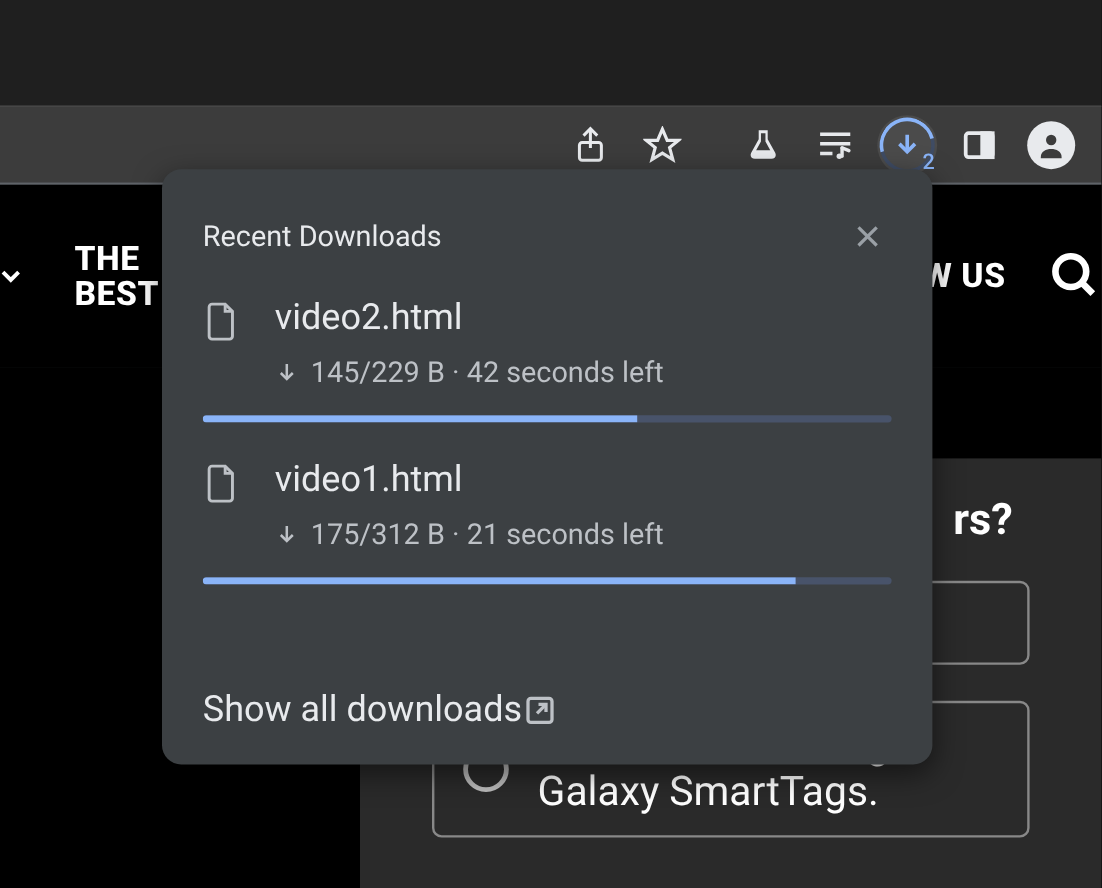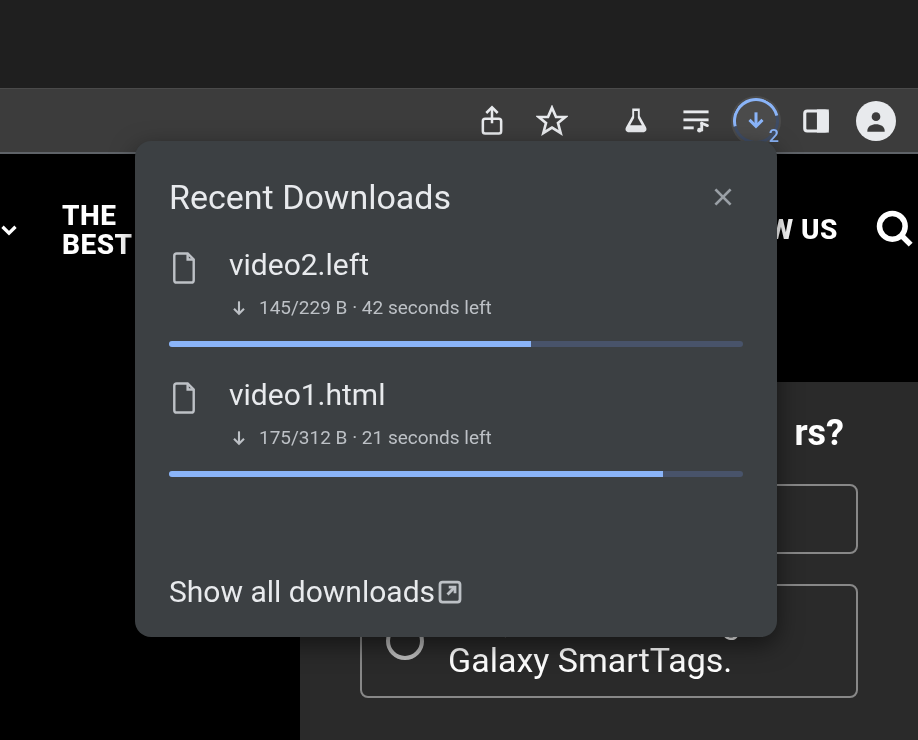--- a/index.html
+++ b/index.html
@@ -82,31 +82,31 @@
       position:absolute; top:141px; left:135px; width:642px; height:496px;
       background:#3c4043; border-radius:16px;
       box-shadow: 0 8px 24px rgba(0,0,0,0.5);
       padding: 0;
       z-index: 100;
     }
     .pop-header {
       display:flex; align-items:center; justify-content:space-between;
       padding: 36px 34px 18px 34px;
     }
-    .pop-title { font-size:34px; font-weight:400; color:#e8eaed; }
+    .pop-title { font-size:24px; font-weight:400; color:#e8eaed; }
     .close-btn {
       width:40px; height:40px; display:flex; align-items:center; justify-content:center;
       color:#9aa0a6; cursor:pointer;
     }
     .dl-item { padding: 12px 34px 0 34px; }
     .dl-row { display:flex; align-items:flex-start; gap:28px; }
     .file-ic { width:32px; height:32px; flex-shrink:0; color:#bdc1c6; margin-top:4px;}
     .file-col { flex:1; }
     .file-name { font-size:30px; color:#e8eaed; margin-bottom:14px; }
-    .file-status { display:flex; align-items:center; gap:10px; font-size:19px; color:#bdc1c6; }
+    .file-status { display:flex; align-items:center; gap:10px; font-size:24px; color:#bdc1c6; }
     .arrow-dn { color:#bdc1c6; }
     .progress-track {
       margin-top:22px; height:6px; background:#48536a; border-radius:3px; overflow:hidden;
     }
     .progress-fill { height:100%; background:#8ab4f8; }
     .pop-footer {
       position:absolute; bottom:28px; left:34px; right:34px;
       display:flex; align-items:center; justify-content:flex-start;
     }
     .show-all { font-size:30px; color:#e8eaed; }
@@ -220,21 +220,21 @@
 
   <div class="dl-item">
     <div class="dl-row">
       <div class="file-ic">
         <svg width="30" height="34" viewBox="0 0 24 28" fill="none" stroke="currentColor" stroke-width="2">
           <path d="M6 2h9l5 5v17a2 2 0 0 1-2 2H6a2 2 0 0 1-2-2V4a2 2 0 0 1 2-2z"></path>
           <path d="M15 2v5h5"></path>
         </svg>
       </div>
       <div class="file-col">
-        <div class="file-name">video2.left</div>
+        <div class="file-name">video2.html</div>
         <div class="file-status">
           <span class="arrow-dn">
             <svg width="20" height="22" viewBox="0 0 24 24" fill="none" stroke="currentColor" stroke-width="2.5">
                 <path d="M12 4v14"></path>
                 <path d="M6 13l6 6 6-6"></path>
               </svg>
           </span>
           <span>145/229 B · 42 seconds left</span>
         </div>
       </div>

